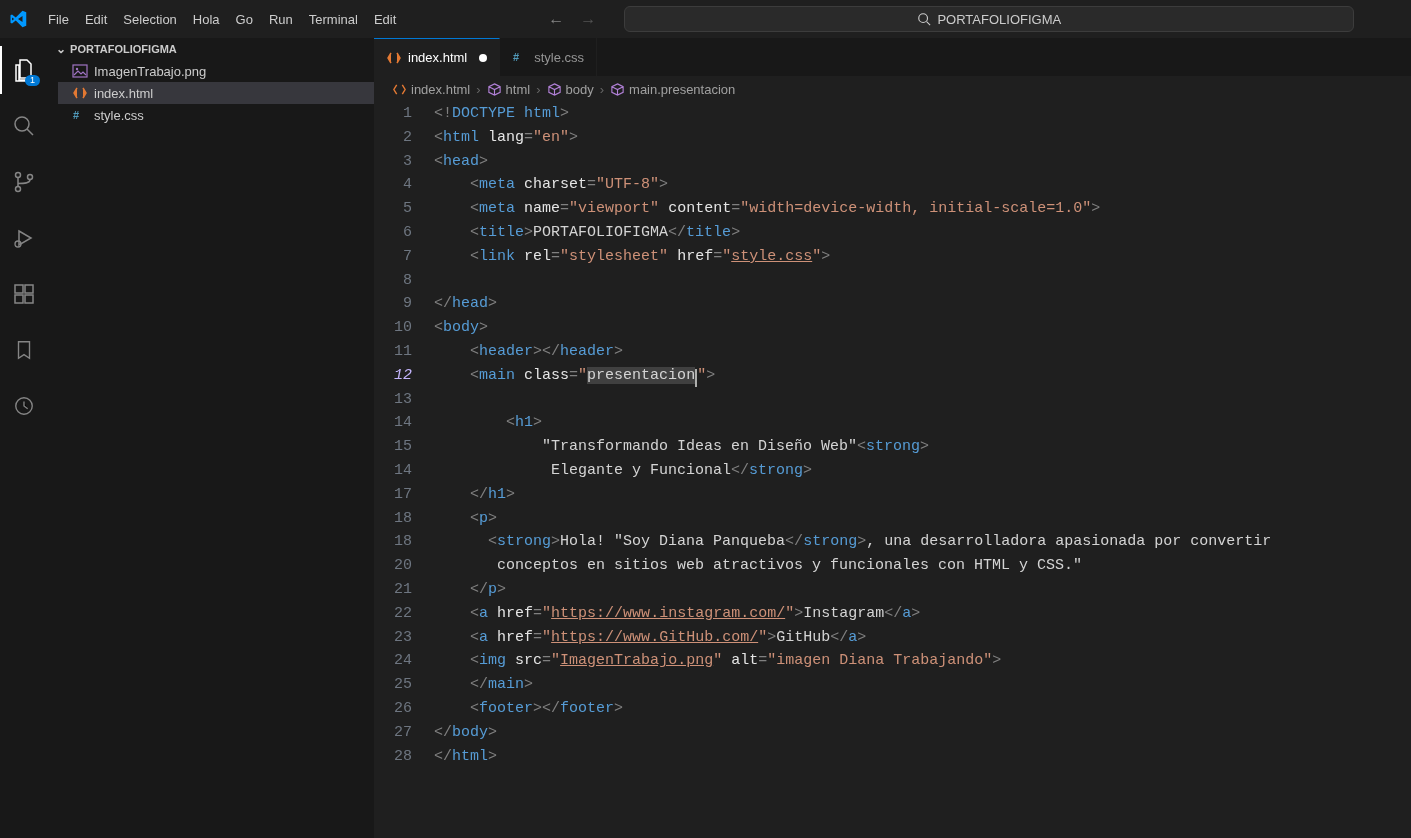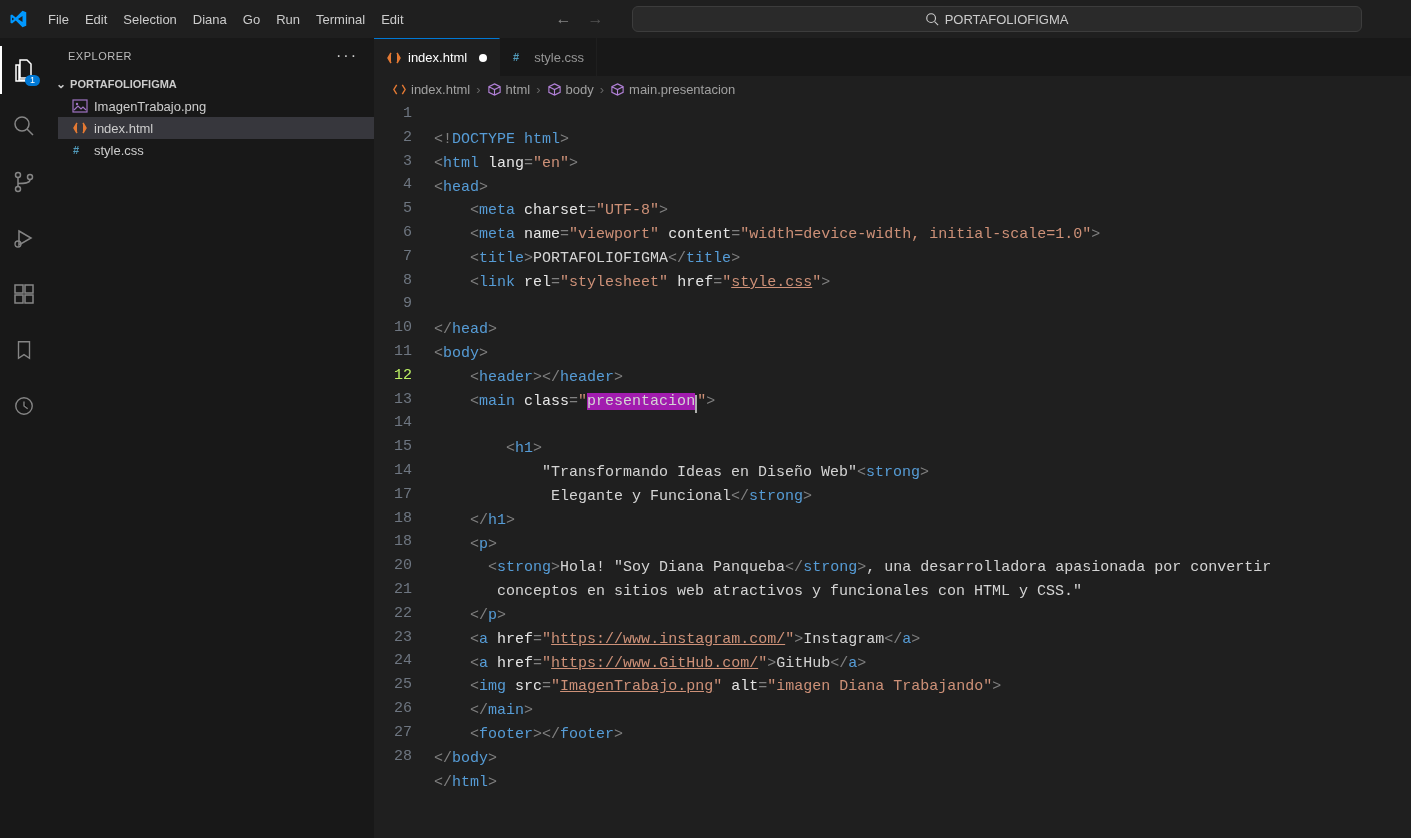--- a/index.html
+++ b/index.html
@@ -175,37 +175,36 @@
   line-height: 23.8px;
   overflow: auto;
 }
 .gutter {
   width: 60px;
   text-align: right;
   padding-right: 22px;
   color: #6e7681;
   user-select: none;
 }
-.gutter .ln.active { color: #bef264; }
+.gutter .ln.active { color: #c4b5fd; font-style: italic; }
 .code {
   flex: 1;
   white-space: pre;
   color: #d4d4d4;
-  margin-top: 26px;
 }
 .line { height: 23.8px; }
 
 .t-punc { color: #808080; }
 .t-doctype { color: #569cd6; }
 .t-tag { color: #569cd6; }
 .t-attr { color: #e5e5e5; }
 .t-str { color: #ce9178; }
 .t-link { color: #ce9178; text-decoration: underline; }
 .t-text { color: #d4d4d4; }
-.t-sel { background: #a21caf; }
+.t-sel { background: #404040; }
 .cursor {
   display: inline-block;
   width: 0;
   border-left: 2px solid #aeafad;
   height: 18px;
   vertical-align: text-top;
   position: relative;
   top: 2px;
 }
 svg { display: block; }
@@ -216,21 +215,21 @@
 <div class="titlebar">
   <div class="logo">
     <svg width="18" height="18" viewBox="0 0 24 24">
         <path fill="#0098ff" d="M23 3l-5-2-9 9-5-4-2 1v10l2 1 5-4 9 9 5-2V3zm-5 13l-6-4 6-4v8zM4 14v-4l3 2-3 2z"></path>
       </svg>
   </div>
   <div style="display:flex;">
       <div class="menu-item">File</div>
       <div class="menu-item">Edit</div>
       <div class="menu-item">Selection</div>
-      <div class="menu-item">Diana</div>
+      <div class="menu-item">Hola</div>
       <div class="menu-item">Go</div>
       <div class="menu-item">Run</div>
       <div class="menu-item">Terminal</div>
       <div class="menu-item">Edit</div>
     </div>
   <div class="nav-arrows">
     <span class="nav-arrow">←</span>
     <span class="nav-arrow" style="opacity:.5">→</span>
   </div>
   <div class="search-box">
@@ -286,24 +285,20 @@
     </div>
     <div class="activity-item">
       <svg width="22" height="22" viewBox="0 0 24 24">
           <circle cx="12" cy="12" r="9" fill="none" stroke="currentColor" stroke-width="1.5"></circle>
           <path stroke="currentColor" stroke-width="1.5" d="M12 7v5l4 3"></path>
         </svg>
     </div>
   </div>
 
   <div class="sidebar">
-    <div class="sidebar-header">
-      <span>EXPLORER</span>
-      <span class="dots">···</span>
-    </div>
     <div class="sidebar-project">
       <span class="chevron">⌄</span>
       <span>PORTAFOLIOFIGMA</span>
     </div>
     <div class="file-list">
         <div class="file-item">
           <span class="file-icon">
             <svg width="16" height="16" viewBox="0 0 16 16">
               <rect x="1" y="2" width="14" height="12" fill="none" stroke="#a074c4" stroke-width="1.2"></rect>
               <circle cx="5" cy="6" r="1.2" fill="#a074c4"></circle>

